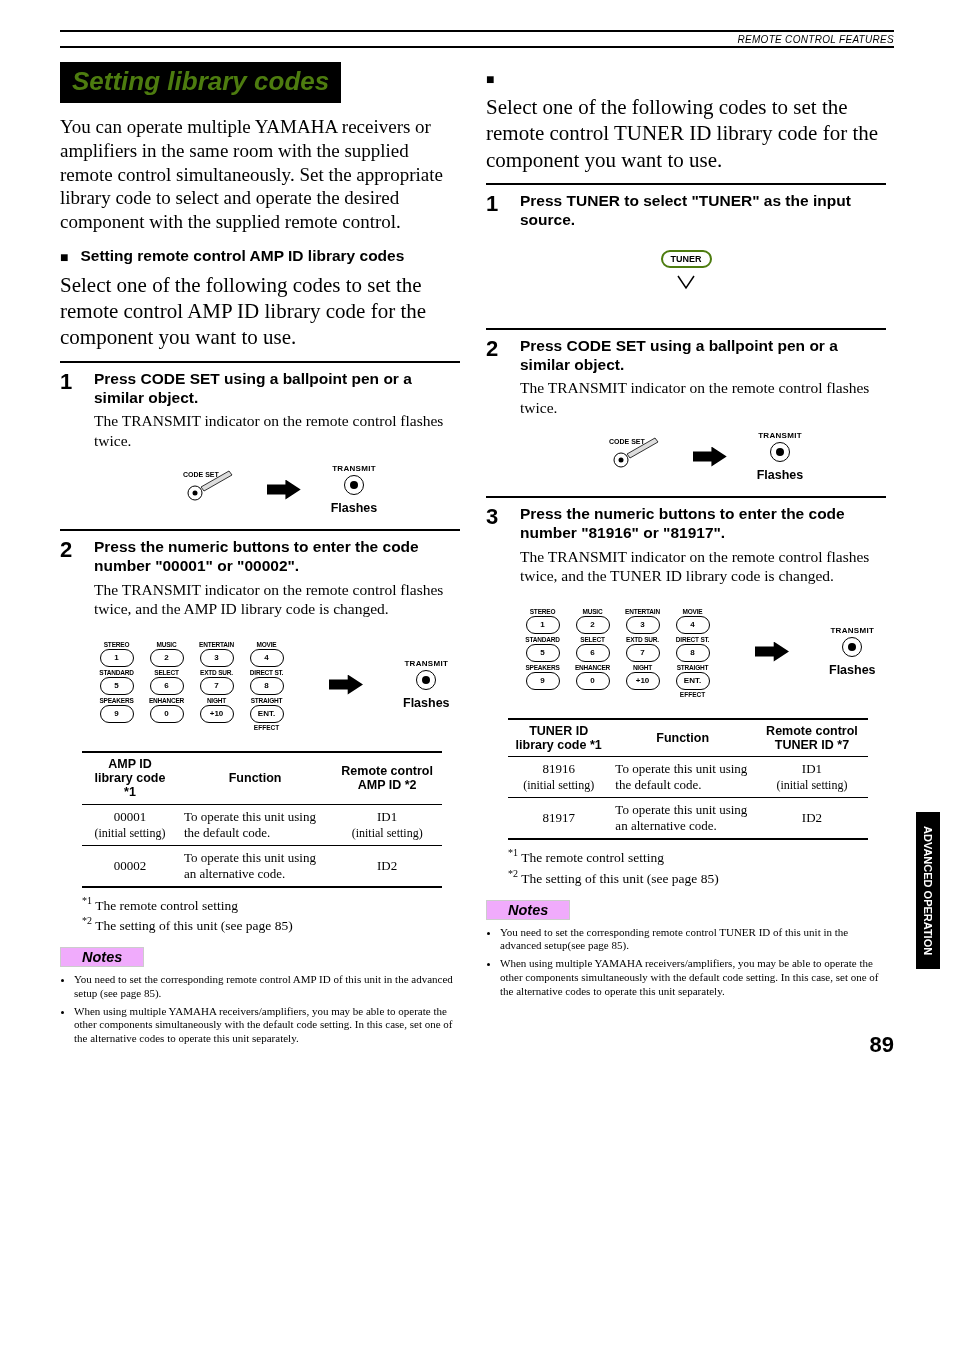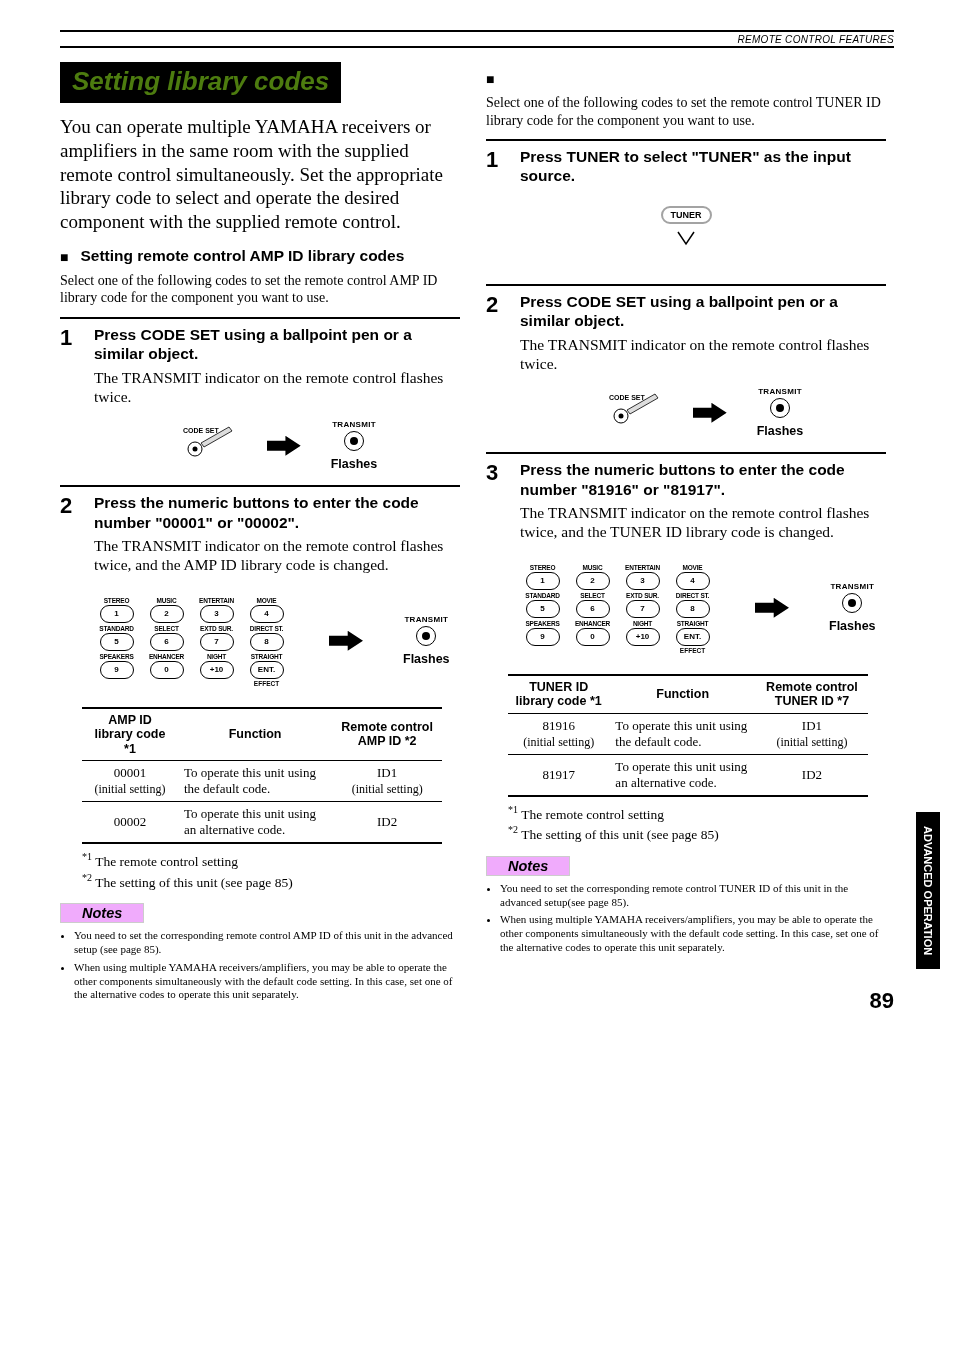--- a/index.html
+++ b/index.html
@@ -56,21 +56,21 @@
     display: flex;
     align-items: flex-start;
     margin: 6px 0 4px 0;
   }
   .subhead .sq {
     font-size: 14px;
     margin-right: 12px;
     line-height: 22px;
   }
   .sub-desc {
-    font-size: 14px;
+    font-size: 21px;
     line-height: 1.25;
     margin: 0 0 10px 0;
   }
   .step {
     border-top: 2px solid #000;
     padding-top: 6px;
     margin-top: 6px;
   }
   .step-row { display:flex; align-items:flex-start; }
   .step-num {
@@ -122,21 +122,21 @@
   .kp-row { display:flex; gap:5px; margin-bottom:2px; }
   .kp-cell { width:45px; text-align:center; font-family: Arial, Helvetica, sans-serif; }
   .kp-top { font-size:6.5px; font-weight:bold; letter-spacing:-0.2px; white-space:nowrap; }
   .kp-btn {
     border:1.2px solid #000; border-radius:11px;
     width:32px; height:16px; margin:1px auto 0 auto;
     font-size:8px; font-weight:bold; line-height:16px;
   }
   .kp-bottom { font-size:6.5px; font-weight:bold; margin-top:1px; }
   .remote-btn {
-    border:2px solid #a3a3a3; border-radius:10px;
+    border:2px solid #4d7c0f; border-radius:10px;
     padding:2px 8px; font-family: Arial, Helvetica, sans-serif;
     font-weight:bold; font-size:9px; display:inline-block;
   }
   table.lib {
     border-collapse: collapse;
     width: 360px;
     margin: 8px 0 0 22px;
     font-size: 13px;
   }
   table.lib th {

